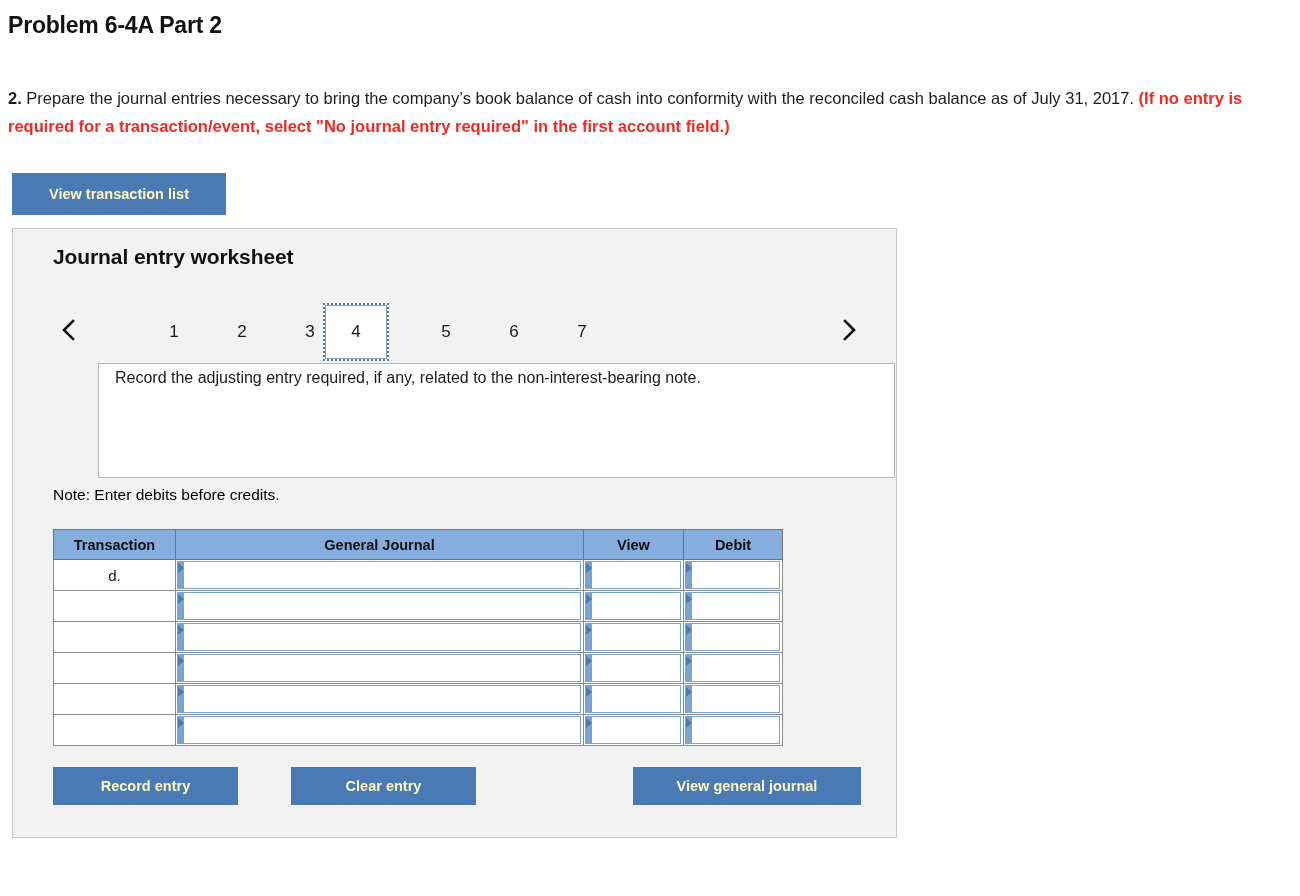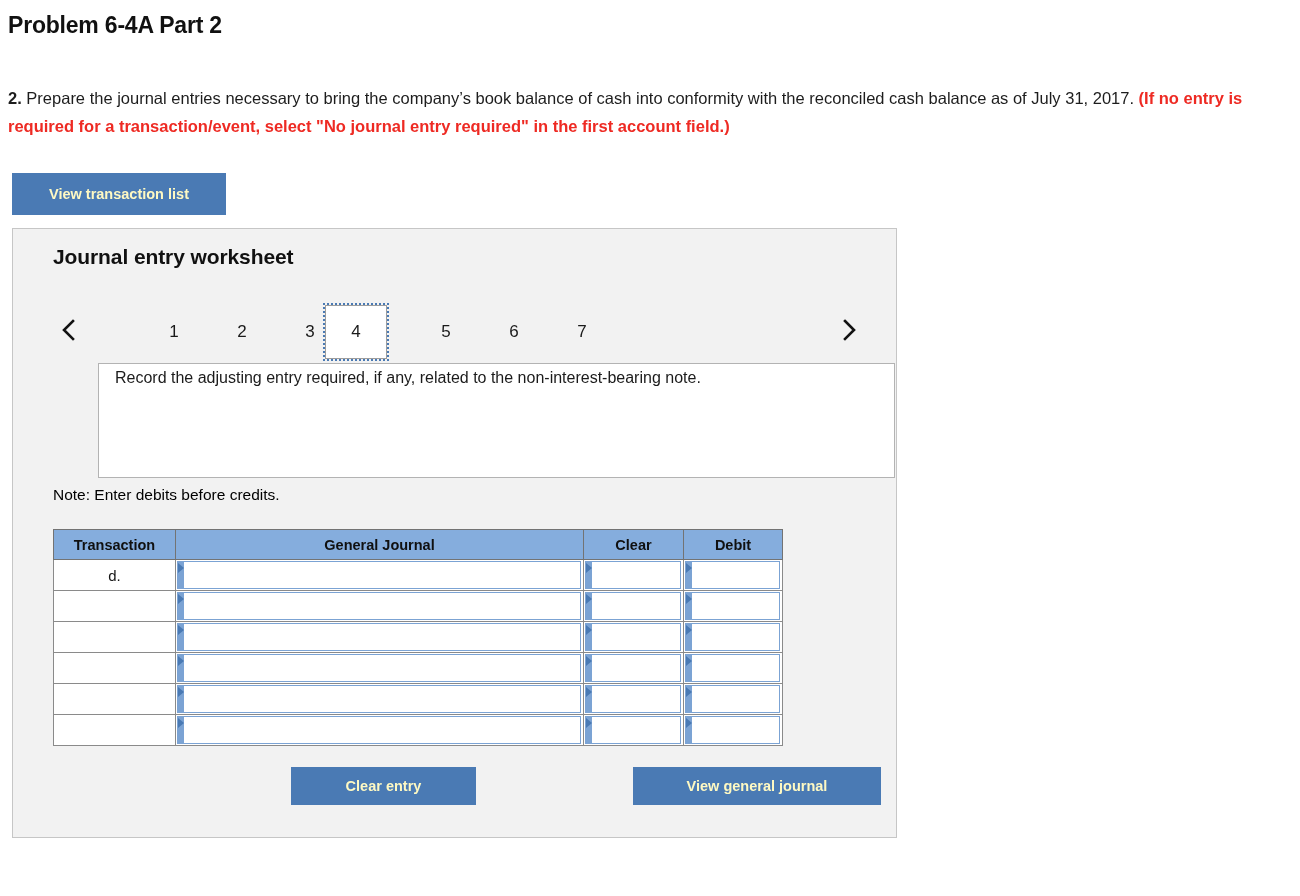--- a/index.html
+++ b/index.html
@@ -202,21 +202,21 @@
   }
   .btn-clear {
     position: absolute;
     left: 278px; top: 538px;
     width: 185px; height: 38px;
     font-size: 14.5px;
   }
   .btn-viewgj {
     position: absolute;
     left: 620px; top: 538px;
-    width: 248px; height: 38px;
+    width: 228px; height: 38px;
     font-size: 14.5px;
   }
 </style>
 </head>
 <body>
 
 <div class="page-title">Problem 6-4A Part 2</div>
 
 <div class="prompt">
   <span class="qnum">2.</span><span> Prepare the journal entries necessary to bring the company’s book balance of cash into conformity with the reconciled cash balance as of July 31, 2017. </span><span class="red-note">(If no entry is required for a transaction/event, select "No journal entry required" in the first account field.)</span>
@@ -258,21 +258,21 @@
     <colgroup>
       <col class="col-trans">
         <col class="col-gj">
         <col class="col-debit">
         <col class="col-credit">
     </colgroup>
     <thead>
       <tr>
         <th>Transaction</th>
         <th>General Journal</th>
-        <th>Clear</th>
+        <th>View</th>
         <th>Debit</th>
       </tr>
     </thead>
     <tbody>
       <tr>
         <td class="td-trans">d.</td>
         <td>
             <div class="cellwrap"></div>
           </td>
         <td>
@@ -338,16 +338,17 @@
         <td>
             <div class="cellwrap"></div>
           </td>
         <td>
             <div class="cellwrap"></div>
           </td>
       </tr>
     </tbody>
   </table>
 
+  <button class="btn btn-record">Record entry</button>
   <button class="btn btn-clear">Clear entry</button>
   <button class="btn btn-viewgj">View general journal</button>
 
 </div>
 
 </body></html>

